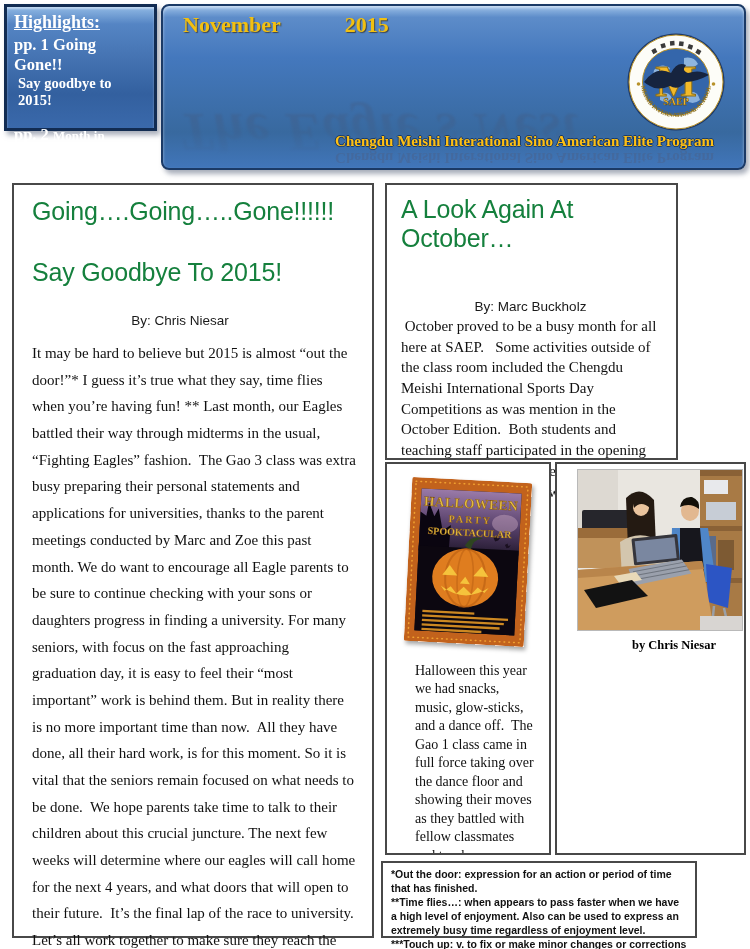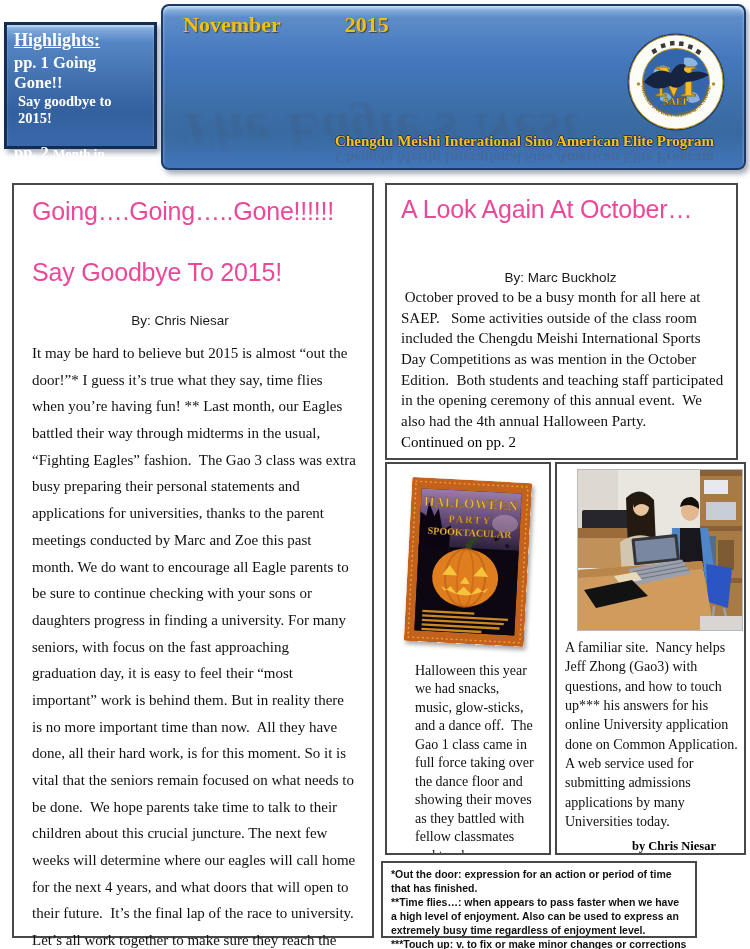--- a/index.html
+++ b/index.html
@@ -1,21 +1,21 @@
 <!DOCTYPE html>
 <html><head>
 <meta charset="utf-8">
 <style>
   * { margin:0; padding:0; box-sizing:border-box; }
   body { background:#ffffff; font-family:"Liberation Sans", sans-serif; }
   .page { position:relative; width:750px; height:949px; background:#ffffff; overflow:hidden; }
 
   
   .highlights {
-    position:absolute; left:4px; top:22px; width:153px; height:127px;
+    position:absolute; left:4px; top:4px; width:153px; height:127px;
     border:3px solid #122c52;
     background:linear-gradient(180deg,#8fb8e4 0%,#5585c4 14%,#33609f 72%,#3a69ab 100%);
     box-shadow:3px 4px 5px rgba(110,120,140,.6), inset 0 2px 2px rgba(255,255,255,.45);
     color:#ffffff; font-family:"Liberation Serif", serif; font-weight:bold;
     padding:5px 7px;
   }
   .hl-title { font-size:18px; text-decoration:underline; }
   .hl-l1 { font-size:16.5px; margin-top:2px; }
   .hl-l2 { font-size:14.5px; padding-left:4px; }
   .hl-row2 { font-size:16.5px; margin-top:16px; }
@@ -53,28 +53,28 @@
   }
   .nl-subtitle.reflect {
     top:143px; transform:scaleY(-1); opacity:.42; filter:blur(.5px);
     color:#4c5f85; text-shadow:none;
   }
   .logo-wrap { position:absolute; right:18px; top:26px; width:100px; height:100px; }
 
   
   .cbox { position:absolute; background:#ffffff; border:2px solid #484848; }
   .left-article  { left:12px;  top:183px; width:362px; height:755px; padding:12px 16px 0 18px; }
-  .right-article { left:385px; top:183px; width:353px; height:277px; padding:10px 12px 0 14px; }
+  .right-article { left:385px; top:183px; width:293px; height:277px; padding:10px 12px 0 14px; }
   .poster-box    { left:385px; top:462px; width:166px; height:393px; overflow:hidden; }
   .photo-box     { left:555px; top:462px; width:191px; height:393px; overflow:hidden; }
   .footnote-box  { left:381px; top:861px; width:316px; height:77px; padding:5px 8px; }
 
   .article-title {
     font-family:"Liberation Sans", sans-serif; font-weight:normal;
-    font-size:25px; color:#ec4899; letter-spacing:-.2px;
+    font-size:25px; color:#15803d; letter-spacing:-.2px;
   }
   .t2 { margin-top:32px; }
   .byline { text-align:center; font-size:13.5px; color:#1a1a1a; }
   .byline.left-b  { margin-top:26px; padding-right:28px; }
   .byline.right-b { margin-top:46px; padding-right:4px; }
 
   .serif-body {
     font-family:"Liberation Serif", serif; color:#101010;
     white-space:pre-wrap;
   }
@@ -258,21 +258,20 @@
           <rect x="56" y="66" width="46" height="27" rx="1.5" fill="#35353c"></rect>
           <rect x="59" y="69" width="40" height="21" fill="#7a87a0"></rect>
           <path d="M50,96 L104,92 L112,107 L54,113 Z" fill="#9aa0ac"></path>
           <path d="M54,99 L105,95 M56,103 L108,99 M59,107 L110,103" stroke="#6e747e" stroke-width="1" fill="none"></path>
         </g>
         <path d="M36,106 L58,102 L64,110 L42,114 Z" fill="#e8d9b8"></path>
         <path d="M6,120 L54,110 L70,126 L18,138 Z" fill="#121212"></path>
         <rect x="122" y="146" width="42" height="14" fill="#d8d5d2"></rect>
       </svg>
     </div>
-    <div class="serif-body caption-right">A familiar site.  Nancy helps Jeff Zhong (Gao3) with questions, and how to touch up*** his answers for his online University application done on Common Application.  A web service used for submitting admissions applications by many Universities today.</div>
     <div class="photo-byline">by Chris Niesar</div>
   </section>
 
   <section class="cbox footnote-box">
     <div>*Out the door: expression for an action or period of time that has finished.</div>
     <div>**Time flies…: when appears to pass faster when we have a high level of enjoyment. Also can be used to express an extremely busy time regardless of enjoyment level.</div>
     <div>***Touch up: v. to fix or make minor changes or corrections</div>
   </section>
 
 </div>

